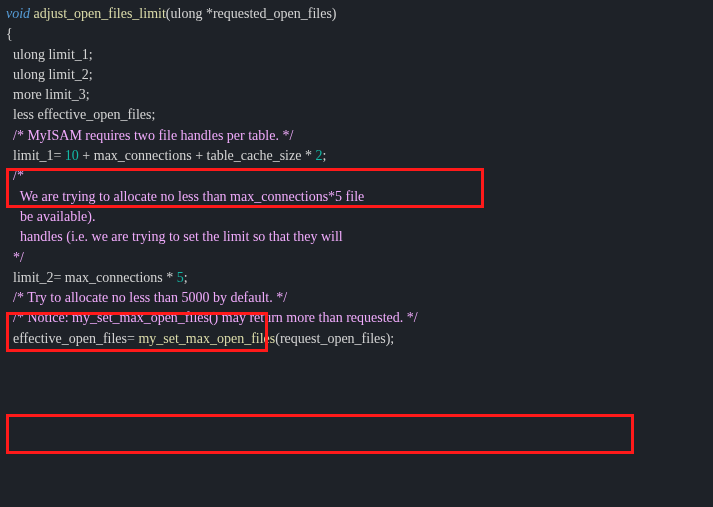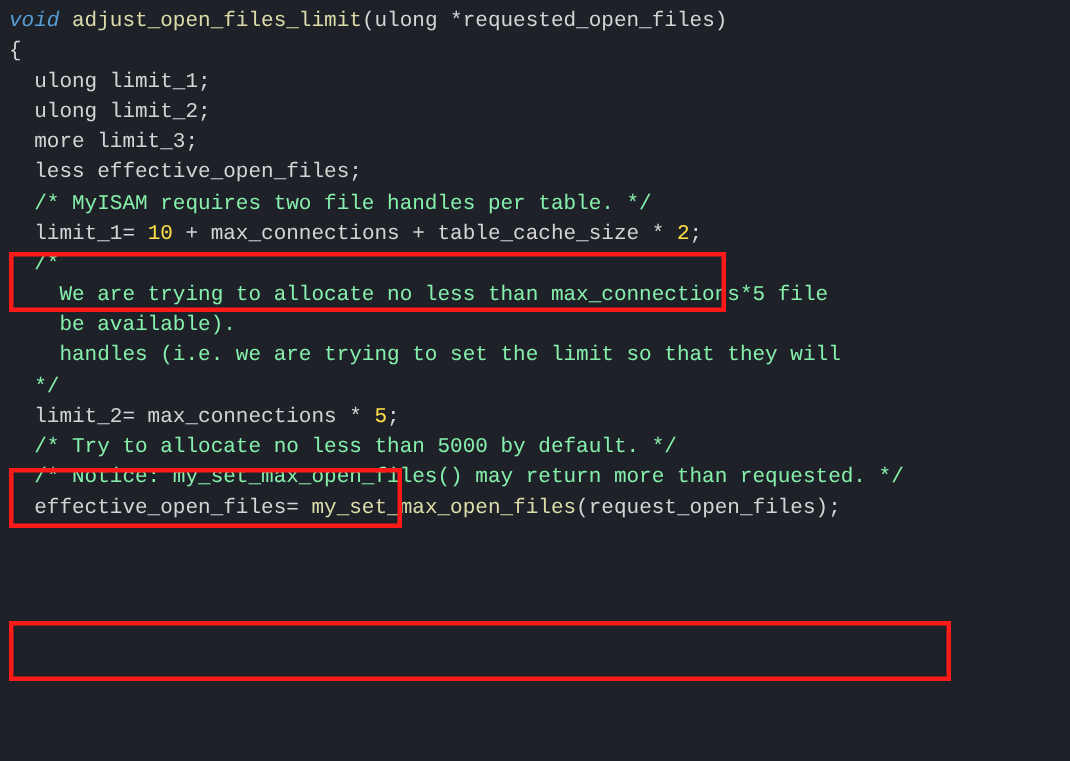--- a/index.html
+++ b/index.html
@@ -14,25 +14,26 @@
     height: 507px;
     overflow: hidden;
   }
   .code {
     padding: 4px 2px;
     position: relative;
   }
   .line {
     white-space: pre;
     padding: 0 4px;
+    font-family: Liberation Serif, serif;
   }
   .kw { color: #569cd6; font-style: italic; }
   .fn { color: #dcdcaa; }
-  .num { color: #fde047; }
-  .cmt { color: #86efac; }
+  .num { color: #14b8a6; }
+  .cmt { color: #f0abfc; }
   .redbox {
     position: absolute;
     border: 3px solid #ff1a1a;
     box-sizing: border-box;
     pointer-events: none;
   }
 </style>
 </head>
 <body>
 

